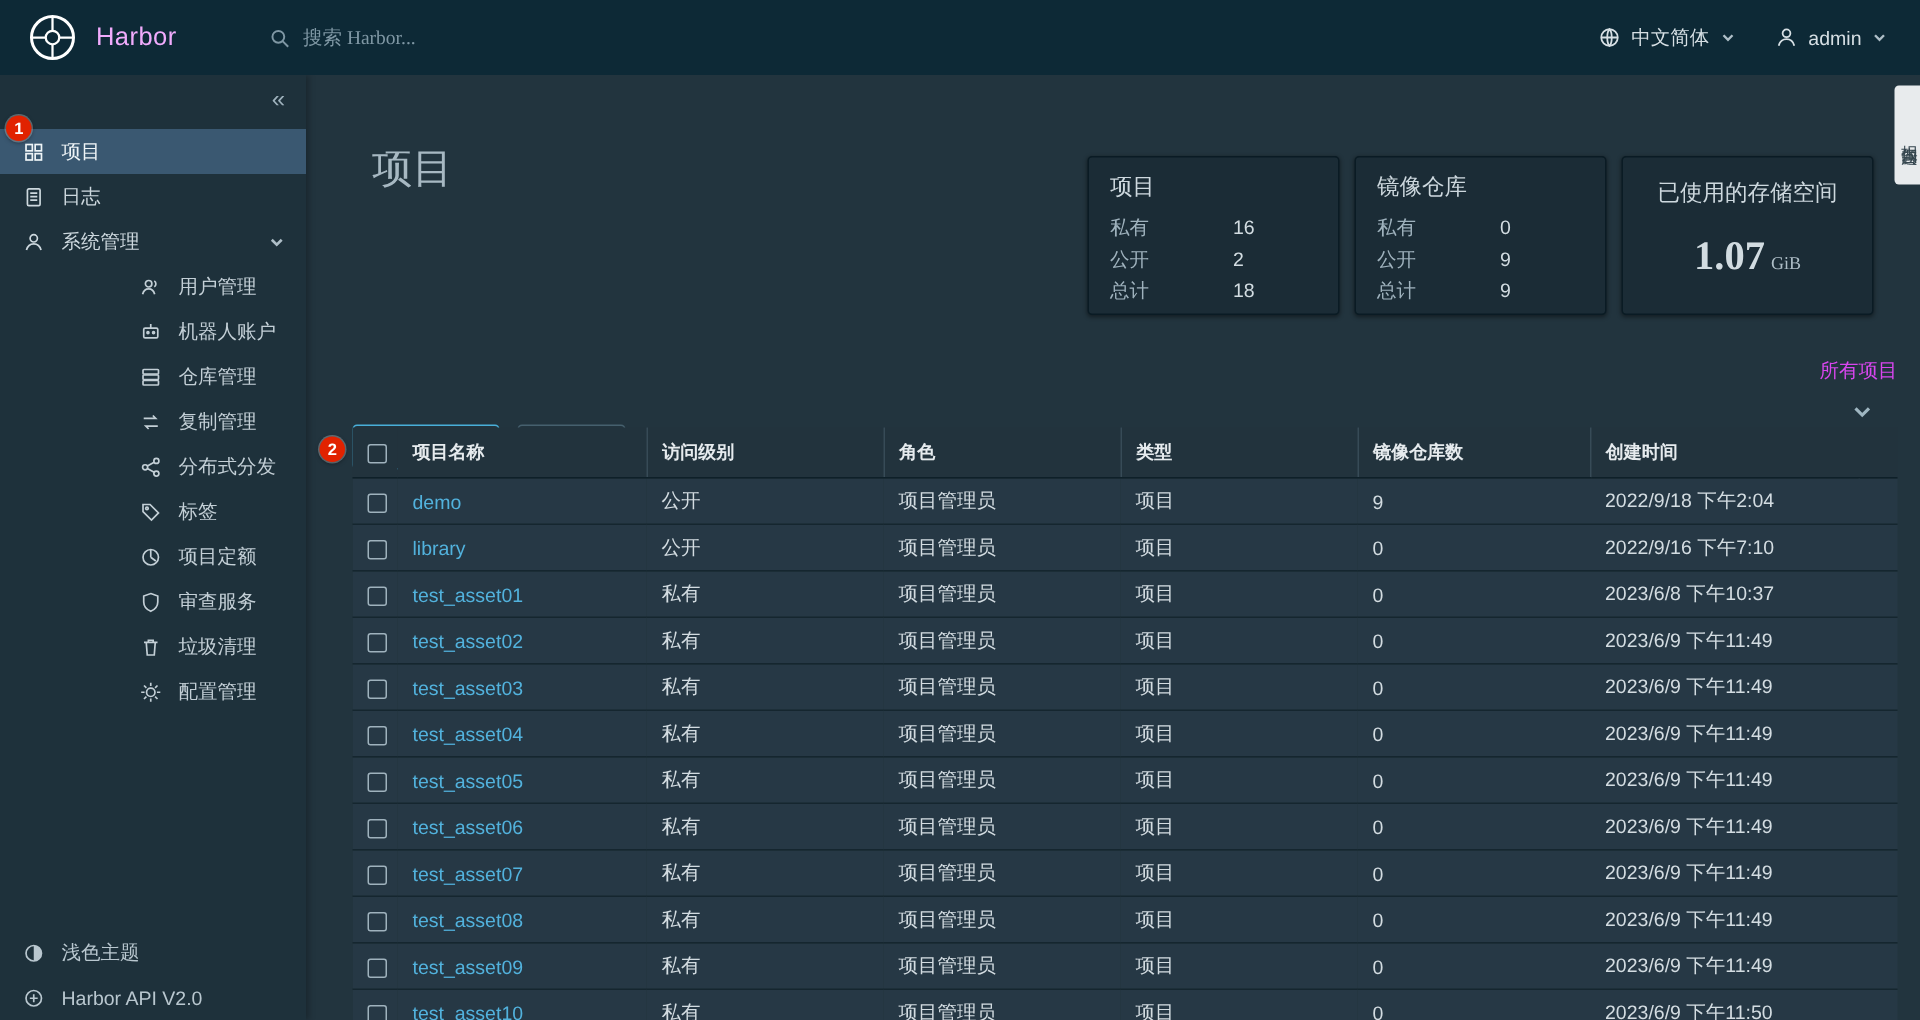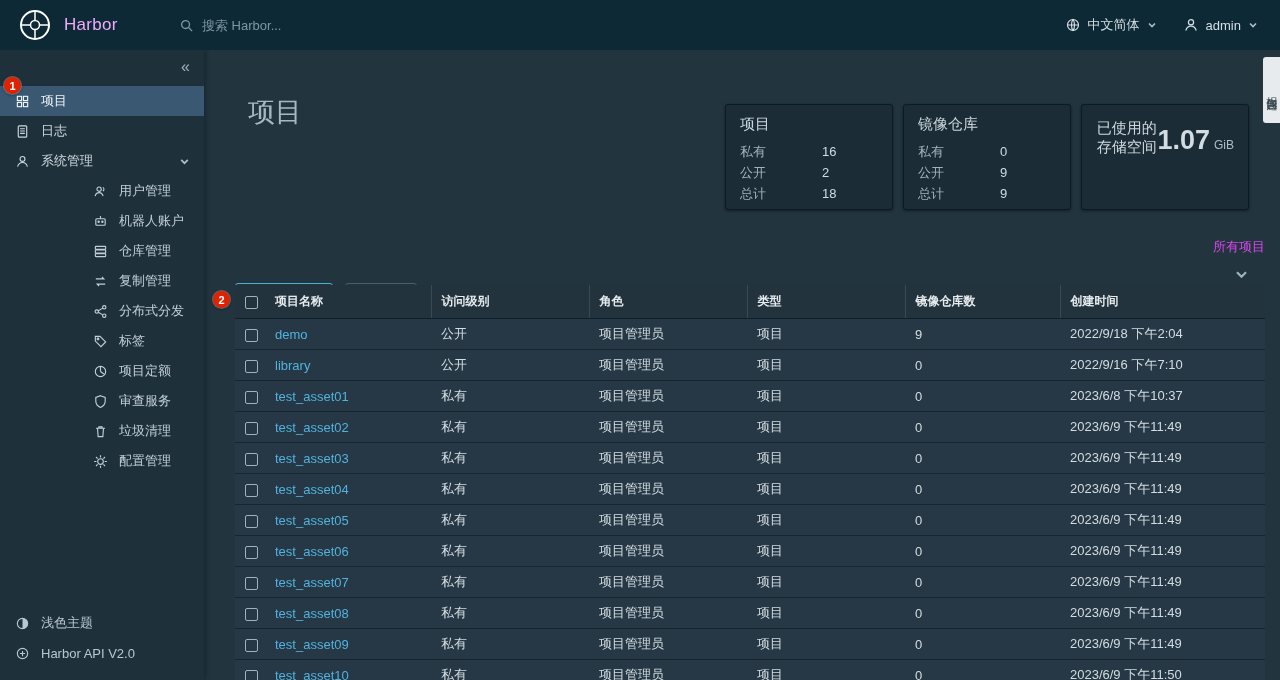--- a/index.html
+++ b/index.html
@@ -17,21 +17,21 @@
     height:50px; background:#0d2936; display:flex; align-items:center;
     color:#e8eef1; position:relative; z-index:10;
   }
   .brand { display:flex; align-items:center; gap:12px; padding:0 18px; width:178px; flex:none; }
   .brand-logo svg { width:34px; height:34px; stroke:#fff; fill:none; }
   .brand-name { font-size:17px; color:#f0abfc; letter-spacing:.3px; }
   .hsearch { display:flex; align-items:center; gap:8px; color:#7f97a4; }
   .hsearch svg { width:15px; height:15px; stroke:#7f97a4; fill:none; stroke-width:1.4; }
   .hsearch input {
     background:transparent; border:none; outline:none; color:#cfd9de;
-    font-size:13px; width:200px; font-family:Liberation Sans, sans-serif;
+    font-size:13px; width:200px; font-family:Liberation Serif, serif;
   }
   .hsearch input::placeholder { color:#7f97a4; }
   .hright { margin-left:auto; display:flex; align-items:center; gap:26px; padding-right:22px; }
   .hgroup { display:flex; align-items:center; gap:7px; color:#d6dfe4; font-size:13px; }
   .hgroup svg { width:16px; height:16px; stroke:#d6dfe4; fill:none; stroke-width:1.2; }
   .chev { width:10px; height:10px; }
   .chev svg { width:10px; height:10px; stroke:#aebec7; fill:none; stroke-width:1.6; }
 
   
   .shell { display:flex; height:630px; }
@@ -43,21 +43,21 @@
   }
   .collapse { text-align:right; padding:8px 14px 10px; color:#9fb2bd; font-size:16px; }
   .nav-item {
     height:30px; display:flex; align-items:center; gap:11px; padding:0 14px;
     font-size:13px; position:relative; cursor:default; white-space:nowrap;
   }
   .nav-item.selected { background:#3a5871; color:#eef4f7; }
   .nav-sub .nav-item { padding-left:44px; color:#c3cfd6;margin-left:48px; }
   .nav-caret { margin-left:auto; }
   .nav-caret svg { width:11px; height:11px; stroke:#aebec7; fill:none; stroke-width:1.6; }
-  .sidebar-footer { margin-top:auto; padding-bottom:12px; }
+  .sidebar-footer { margin-top:auto; }
   .sidebar-footer .nav-item { color:#b9c7cf; }
 
   .badge {
     width:17px; height:17px; border-radius:50%; background:#e12200; color:#fff;
     font-size:11px; font-weight:bold; display:flex; align-items:center; justify-content:center;
     box-shadow:0 0 0 1px rgba(255,255,255,.28), 0 1px 3px rgba(0,0,0,.5);
   }
   .badge-side { position:absolute; left:4px; top:-9px; z-index:6; }
 
   
@@ -66,21 +66,21 @@
 
   .stats { position:absolute; top:54px; right:31px; display:flex; gap:10px; }
   .card {
     width:168px; height:106px; background:#1b2c36; border:1px solid #0a1b24;
     border-radius:3px; padding:10px 14px; box-shadow:0 1px 3px rgba(0,0,0,.45);
   }
   .card-title { font-size:15px; color:#cdd8de; margin-bottom:7px; }
   .stat-row { display:flex; font-size:13px; line-height:21px; }
   .stat-label { color:#9fb2bd; }
   .stat-val { margin-left:auto; width:56px; color:#d2dce1; }
-  .card-storage { text-align:center; display:flex; flex-direction:row; }
+  .card-storage { text-align:center; display:flex; flex-direction:column;font-family:Liberation Serif, serif; }
   .card-storage .card-title { margin-top:4px; }
   .storage-big { margin-top:10px; color:#d2dce1; }
   .storage-num { font-size:27px; font-weight:bold; }
   .storage-unit { font-size:12px; color:#aebec7; margin-left:4px; }
 
   .toolbar { position:absolute; left:31px; right:15px; top:188px; display:flex; align-items:center; }
   .btn {
     display:inline-flex; align-items:center; gap:7px; height:30px; padding:0 14px;
     border:1px solid #49afd9; color:#49afd9; background:transparent; border-radius:3px;
     font-size:12px; font-family:inherit; cursor:pointer; margin-right:12px; letter-spacing:1px;

